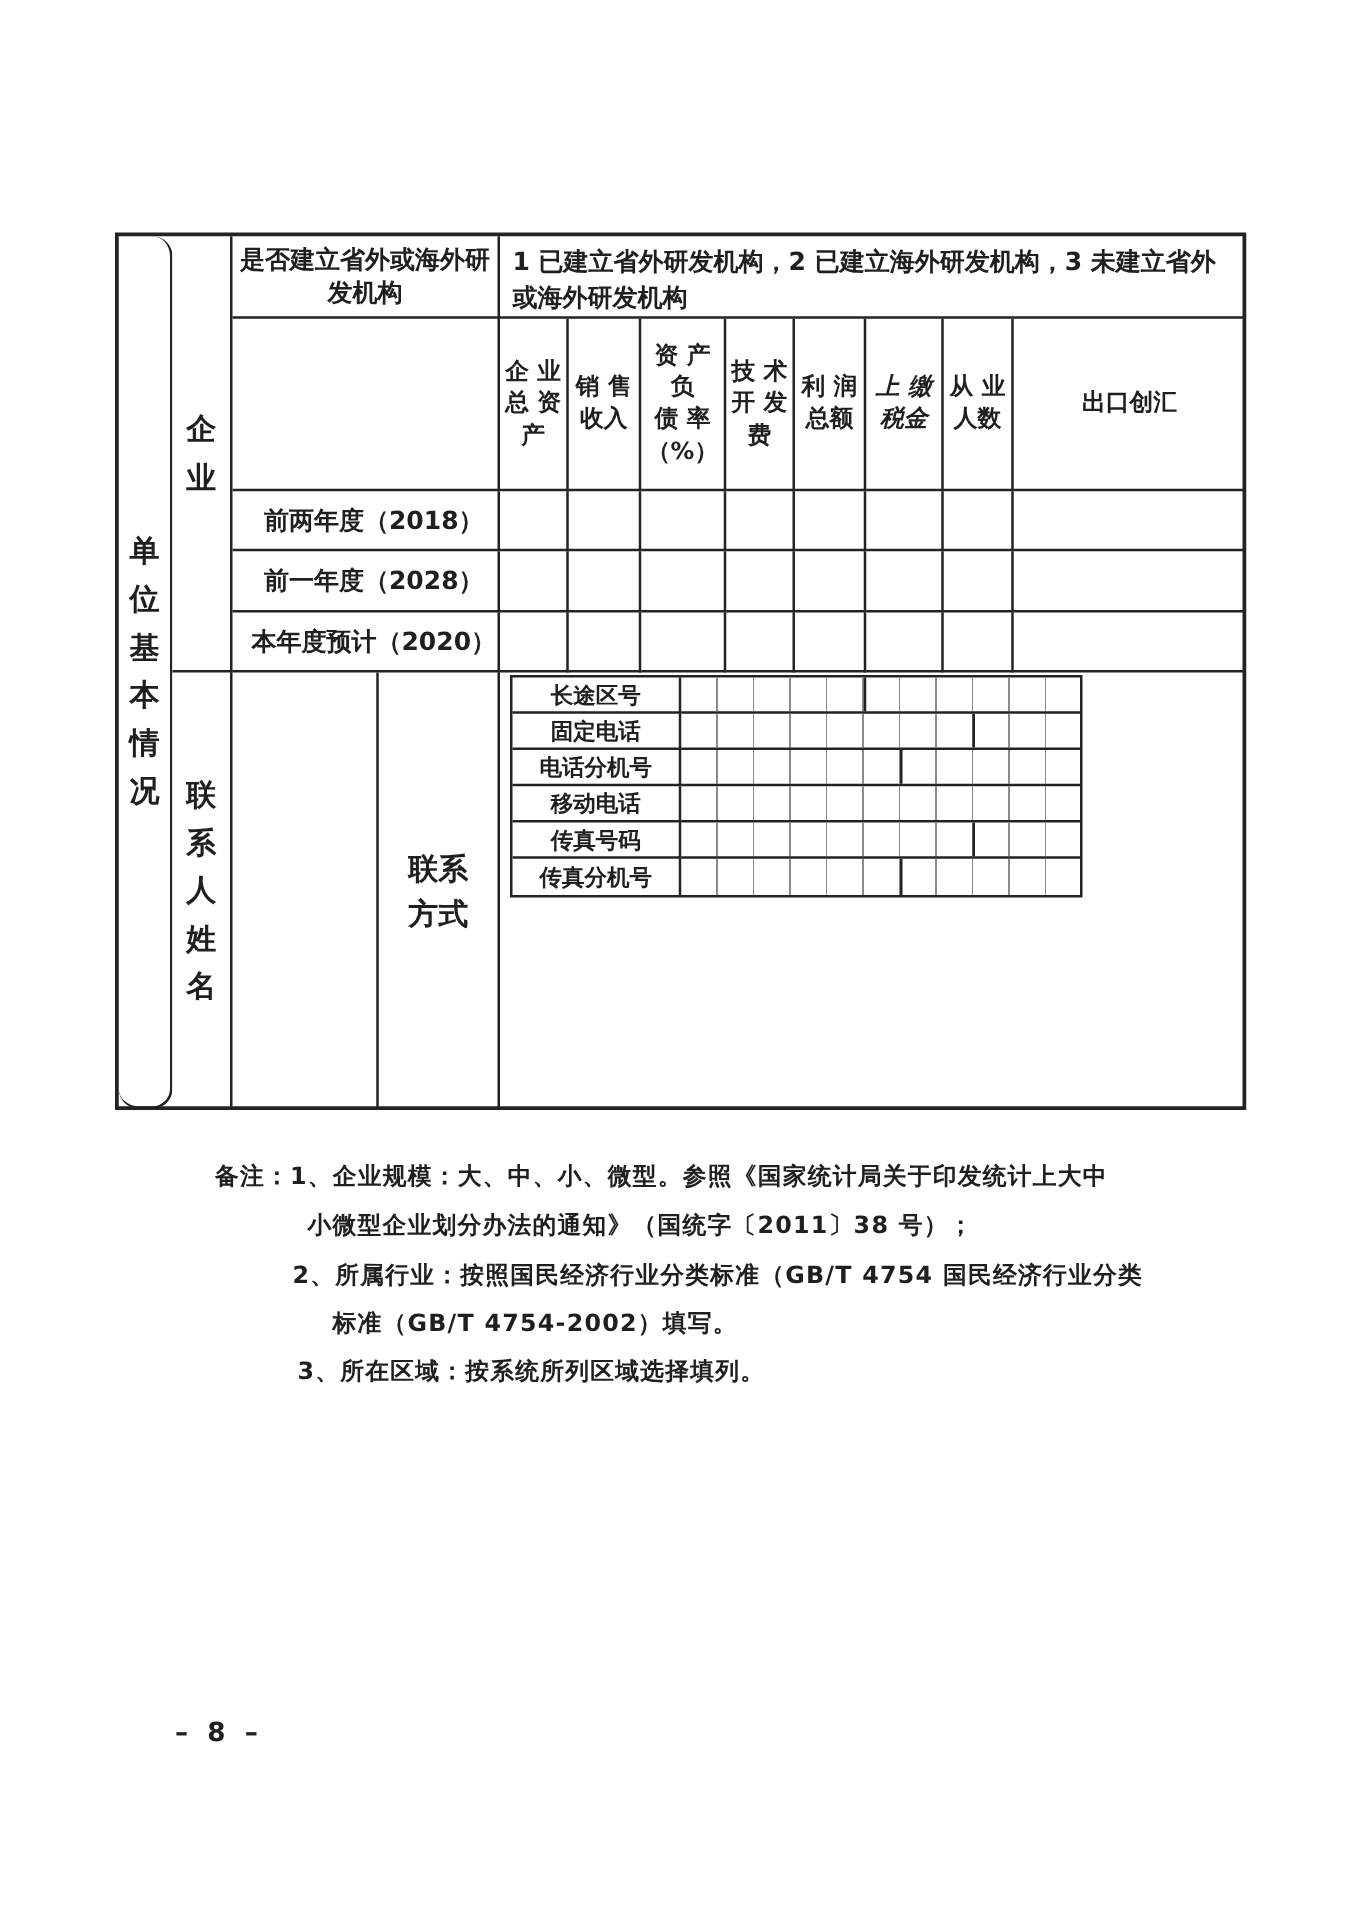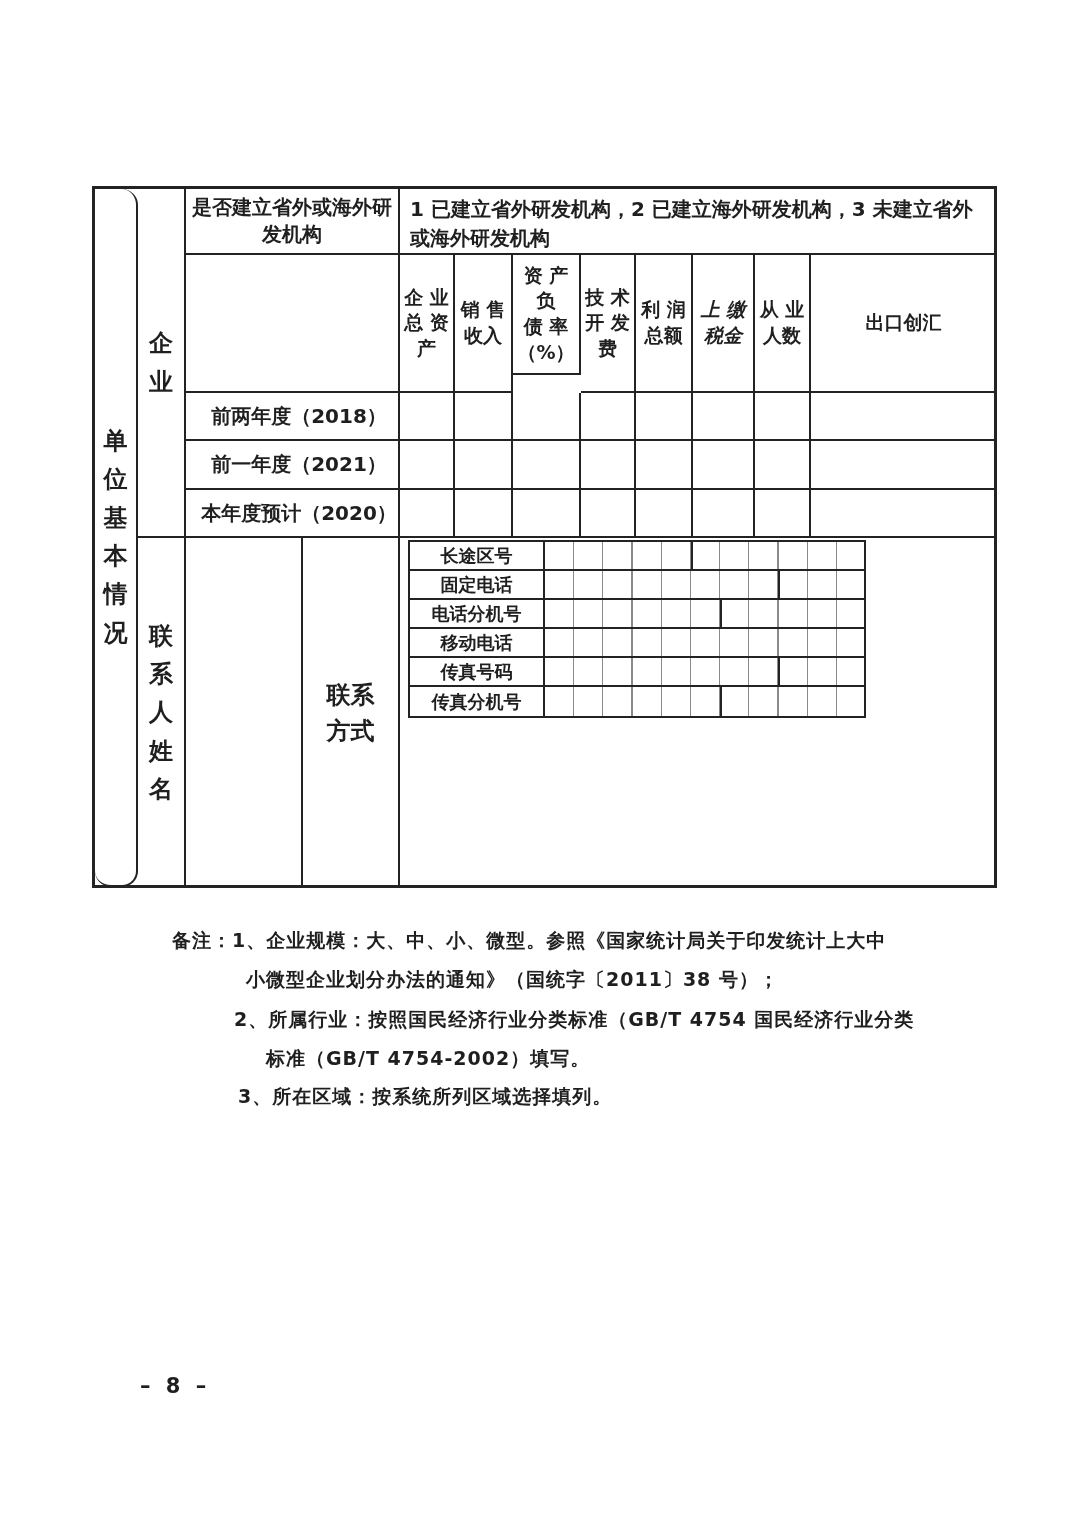--- a/index.html
+++ b/index.html
@@ -100,21 +100,21 @@
     <div class="cell" style="left:91px;top:66px;width:214px;height:138px;"></div>
     <div class="cell" style="left:305px;top:66px;width:55px;height:138px;">
       <span class="prelines">企 业
 总 资
 产</span>
     </div>
     <div class="cell" style="left:360px;top:66px;width:58px;height:138px;">
       <span class="prelines">销 售
 收入</span>
     </div>
-    <div class="cell" style="left:418px;top:66px;width:68px;height:120px;">
+    <div class="cell" style="left:418px;top:66px;width:68px;height:138px;">
       <span class="prelines">资 产 负
 债   率
 （%）</span>
     </div>
     <div class="cell" style="left:486px;top:66px;width:55px;height:138px;">
       <span class="prelines">技 术
 开 发
 费</span>
     </div>
     <div class="cell" style="left:541px;top:66px;width:57px;height:138px;">
@@ -139,21 +139,21 @@
     <div class="cell" style="left:305px;top:204px;width:55px;height:48px;"></div>
     <div class="cell" style="left:360px;top:204px;width:58px;height:48px;"></div>
     <div class="cell" style="left:418px;top:204px;width:68px;height:48px;"></div>
     <div class="cell" style="left:486px;top:204px;width:55px;height:48px;"></div>
     <div class="cell" style="left:541px;top:204px;width:57px;height:48px;"></div>
     <div class="cell" style="left:598px;top:204px;width:62px;height:48px;"></div>
     <div class="cell" style="left:660px;top:204px;width:56px;height:48px;"></div>
     <div class="cell noR" style="left:716px;top:204px;width:185px;height:48px;"></div>
 
     <div class="cell leftpad" style="left:91px;top:252px;width:214px;height:49px;">
-      <span>前一年度（2021）</span>
+      <span>前一年度（2028）</span>
     </div>
     <div class="cell" style="left:305px;top:252px;width:55px;height:49px;"></div>
     <div class="cell" style="left:360px;top:252px;width:58px;height:49px;"></div>
     <div class="cell" style="left:418px;top:252px;width:68px;height:49px;"></div>
     <div class="cell" style="left:486px;top:252px;width:55px;height:49px;"></div>
     <div class="cell" style="left:541px;top:252px;width:57px;height:49px;"></div>
     <div class="cell" style="left:598px;top:252px;width:62px;height:49px;"></div>
     <div class="cell" style="left:660px;top:252px;width:56px;height:49px;"></div>
     <div class="cell noR" style="left:716px;top:252px;width:185px;height:49px;"></div>
 

